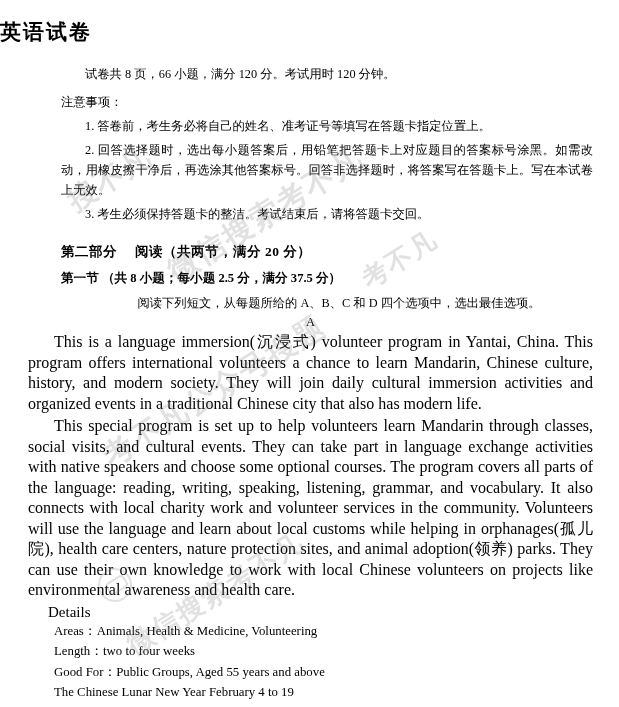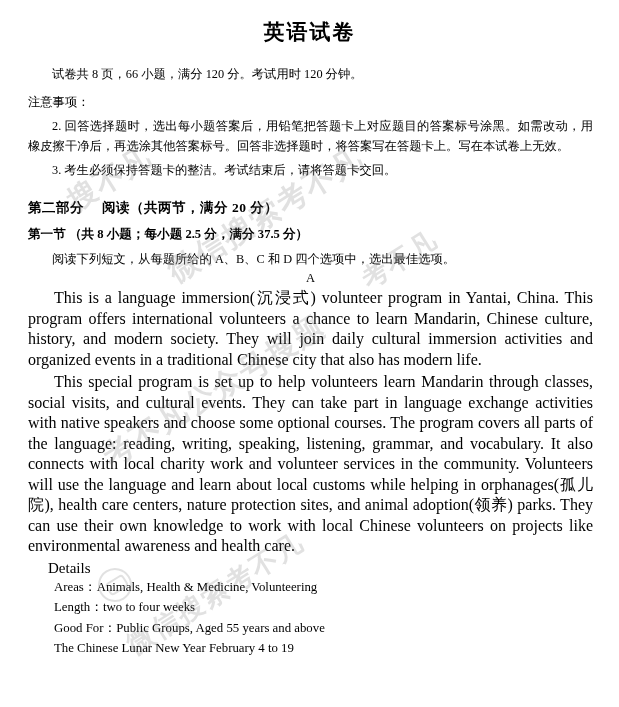--- a/index.html
+++ b/index.html
@@ -16,36 +16,36 @@
     color: #000000;
   }
   .page {
     position: relative;
     width: 619px;
     height: 707px;
     padding: 0;
     box-sizing: border-box;
   }
   .title {
-    text-align: center;
     font-family: "Liberation Serif", serif;
     font-size: 21px;
     font-weight: bold;
     letter-spacing: 2px;
     margin: 12px 0 0 0;
     padding-top: 6px;
   }
   .content {
     padding: 0 26px 0 28px;
     box-sizing: border-box;
   }
   .cn {
     font-family: "Liberation Serif", serif;
     font-size: 12.3px;
     line-height: 20px;
+    margin-left: 33px;
   }
   .p-indent {
     text-indent: 24px;
   }
   .intro {
     margin-top: 18px;
   }
   .notice-head {
     font-weight: normal;
     margin-top: 8px;
@@ -66,20 +66,21 @@
   }
   .sub-head {
     font-weight: bold;
     font-size: 12.6px;
     margin-top: 6px;
   }
   .directions {
     margin-top: 5px;
     text-indent: 24px;
     font-size: 12.3px;
+    text-align: center;
   }
   .letter-a {
     text-align: center;
     font-family: "Liberation Serif", serif;
     font-size: 12.5px;
     margin-top: 2px;
     margin-bottom: 1px;
   }
   .en {
     font-family: "Liberation Serif", serif;
@@ -182,20 +183,21 @@
 <div class="page">
 
   <div class="title">英语试卷</div>
 
   <div class="content">
 
     <div class="cn intro p-indent">试卷共 8 页，66 小题，满分 120 分。考试用时 120 分钟。</div>
 
     <div class="cn notice-head">注意事项：</div>
 
+    <div class="cn notice-item p-indent">1. 答卷前，考生务必将自己的姓名、准考证号等填写在答题卡指定位置上。</div>
     <div class="cn notice-item p-indent">2. 回答选择题时，选出每小题答案后，用铅笔把答题卡上对应题目的答案标号涂黑。如需改动，用橡皮擦干净后，再选涂其他答案标号。回答非选择题时，将答案写在答题卡上。写在本试卷上无效。</div>
     <div class="cn notice-item p-indent">3. 考生必须保持答题卡的整洁。考试结束后，请将答题卡交回。</div>
 
     <div class="cn sec-head">
       <span>第二部分</span><span class="gap"></span><span>阅读（共两节，满分 20 分）</span>
     </div>
 
     <div class="cn sub-head">第一节  （共 8 小题；每小题 2.5 分，满分 37.5 分）</div>
 
     <div class="cn directions">阅读下列短文，从每题所给的 A、B、C 和 D 四个选项中，选出最佳选项。</div>

